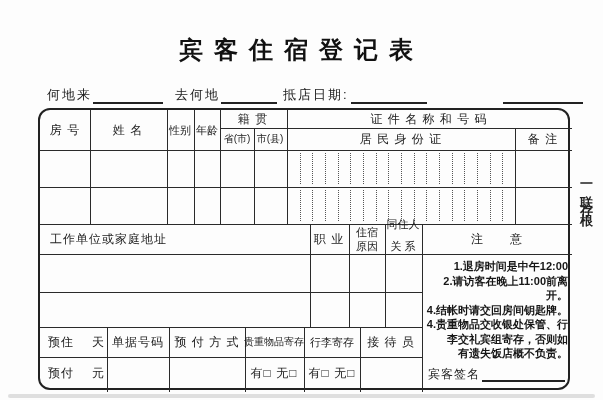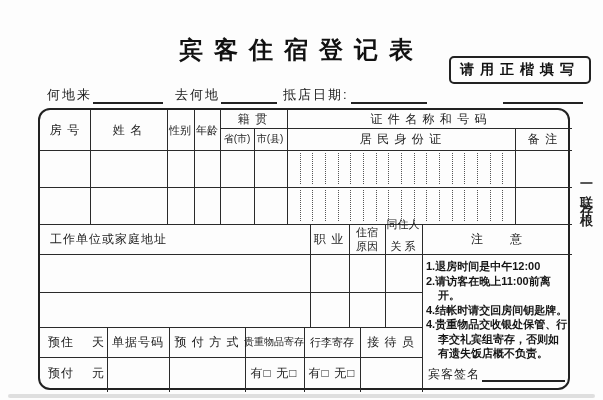--- a/index.html
+++ b/index.html
@@ -26,38 +26,37 @@
     border:2px solid #222;border-radius:12px;box-sizing:border-box;
   }
   .vline{position:absolute;width:0;border-left:1.5px solid #2a2a2a;}
   .hline{position:absolute;height:0;border-top:1.5px solid #2a2a2a;}
   .id-cell{position:absolute;left:247px;width:228px;height:37px;}
   .dotline{position:absolute;top:3px;bottom:3px;width:0;border-left:1px dotted #555;}
   .notice{
     position:absolute;left:386px;top:149px;width:142px;
     font-size:11px;font-weight:bold;line-height:14.5px;color:#161616;
   }
-  .notice div{padding-left:12px;text-indent:-12px;}
+  .notice div{padding-left:12px;text-indent:-12px;text-align:right;}
   .side-label{
     position:absolute;left:577px;top:176px;height:110px;
     writing-mode:vertical-rl;font-size:13px;font-weight:bold;letter-spacing:9px;color:#222;
   }
   .f13{font-size:13px;letter-spacing:2px;}
   .f12{font-size:12px;letter-spacing:1px;}
   .f11{font-size:11px;letter-spacing:0;}
   .f10{font-size:10px;letter-spacing:0;}
   .edge-shadow{position:absolute;left:8px;right:8px;bottom:2px;height:4px;background:#cfcfcf;opacity:.65;border-radius:2px;}
 </style>
 </head>
 <body>
 
 <div class="canvas">
 
   <div class="title">宾客住宿登记表</div>
-  <div class="fill-box">请用正楷填写</div>
 
   <span class="lbl l f13" style="left:47px;top:95px">何地来</span>
   <div class="uline" style="left:93px;top:102px;width:70px"></div>
   <span class="lbl l f13" style="left:175px;top:95px">去何地</span>
   <div class="uline" style="left:221px;top:102px;width:56px"></div>
   <span class="lbl l f13" style="left:283px;top:95px">抵店日期:</span>
   <div class="uline" style="left:351px;top:102px;width:76px"></div>
   <div class="uline" style="left:503px;top:102px;width:80px"></div>
 
   <div class="table">

